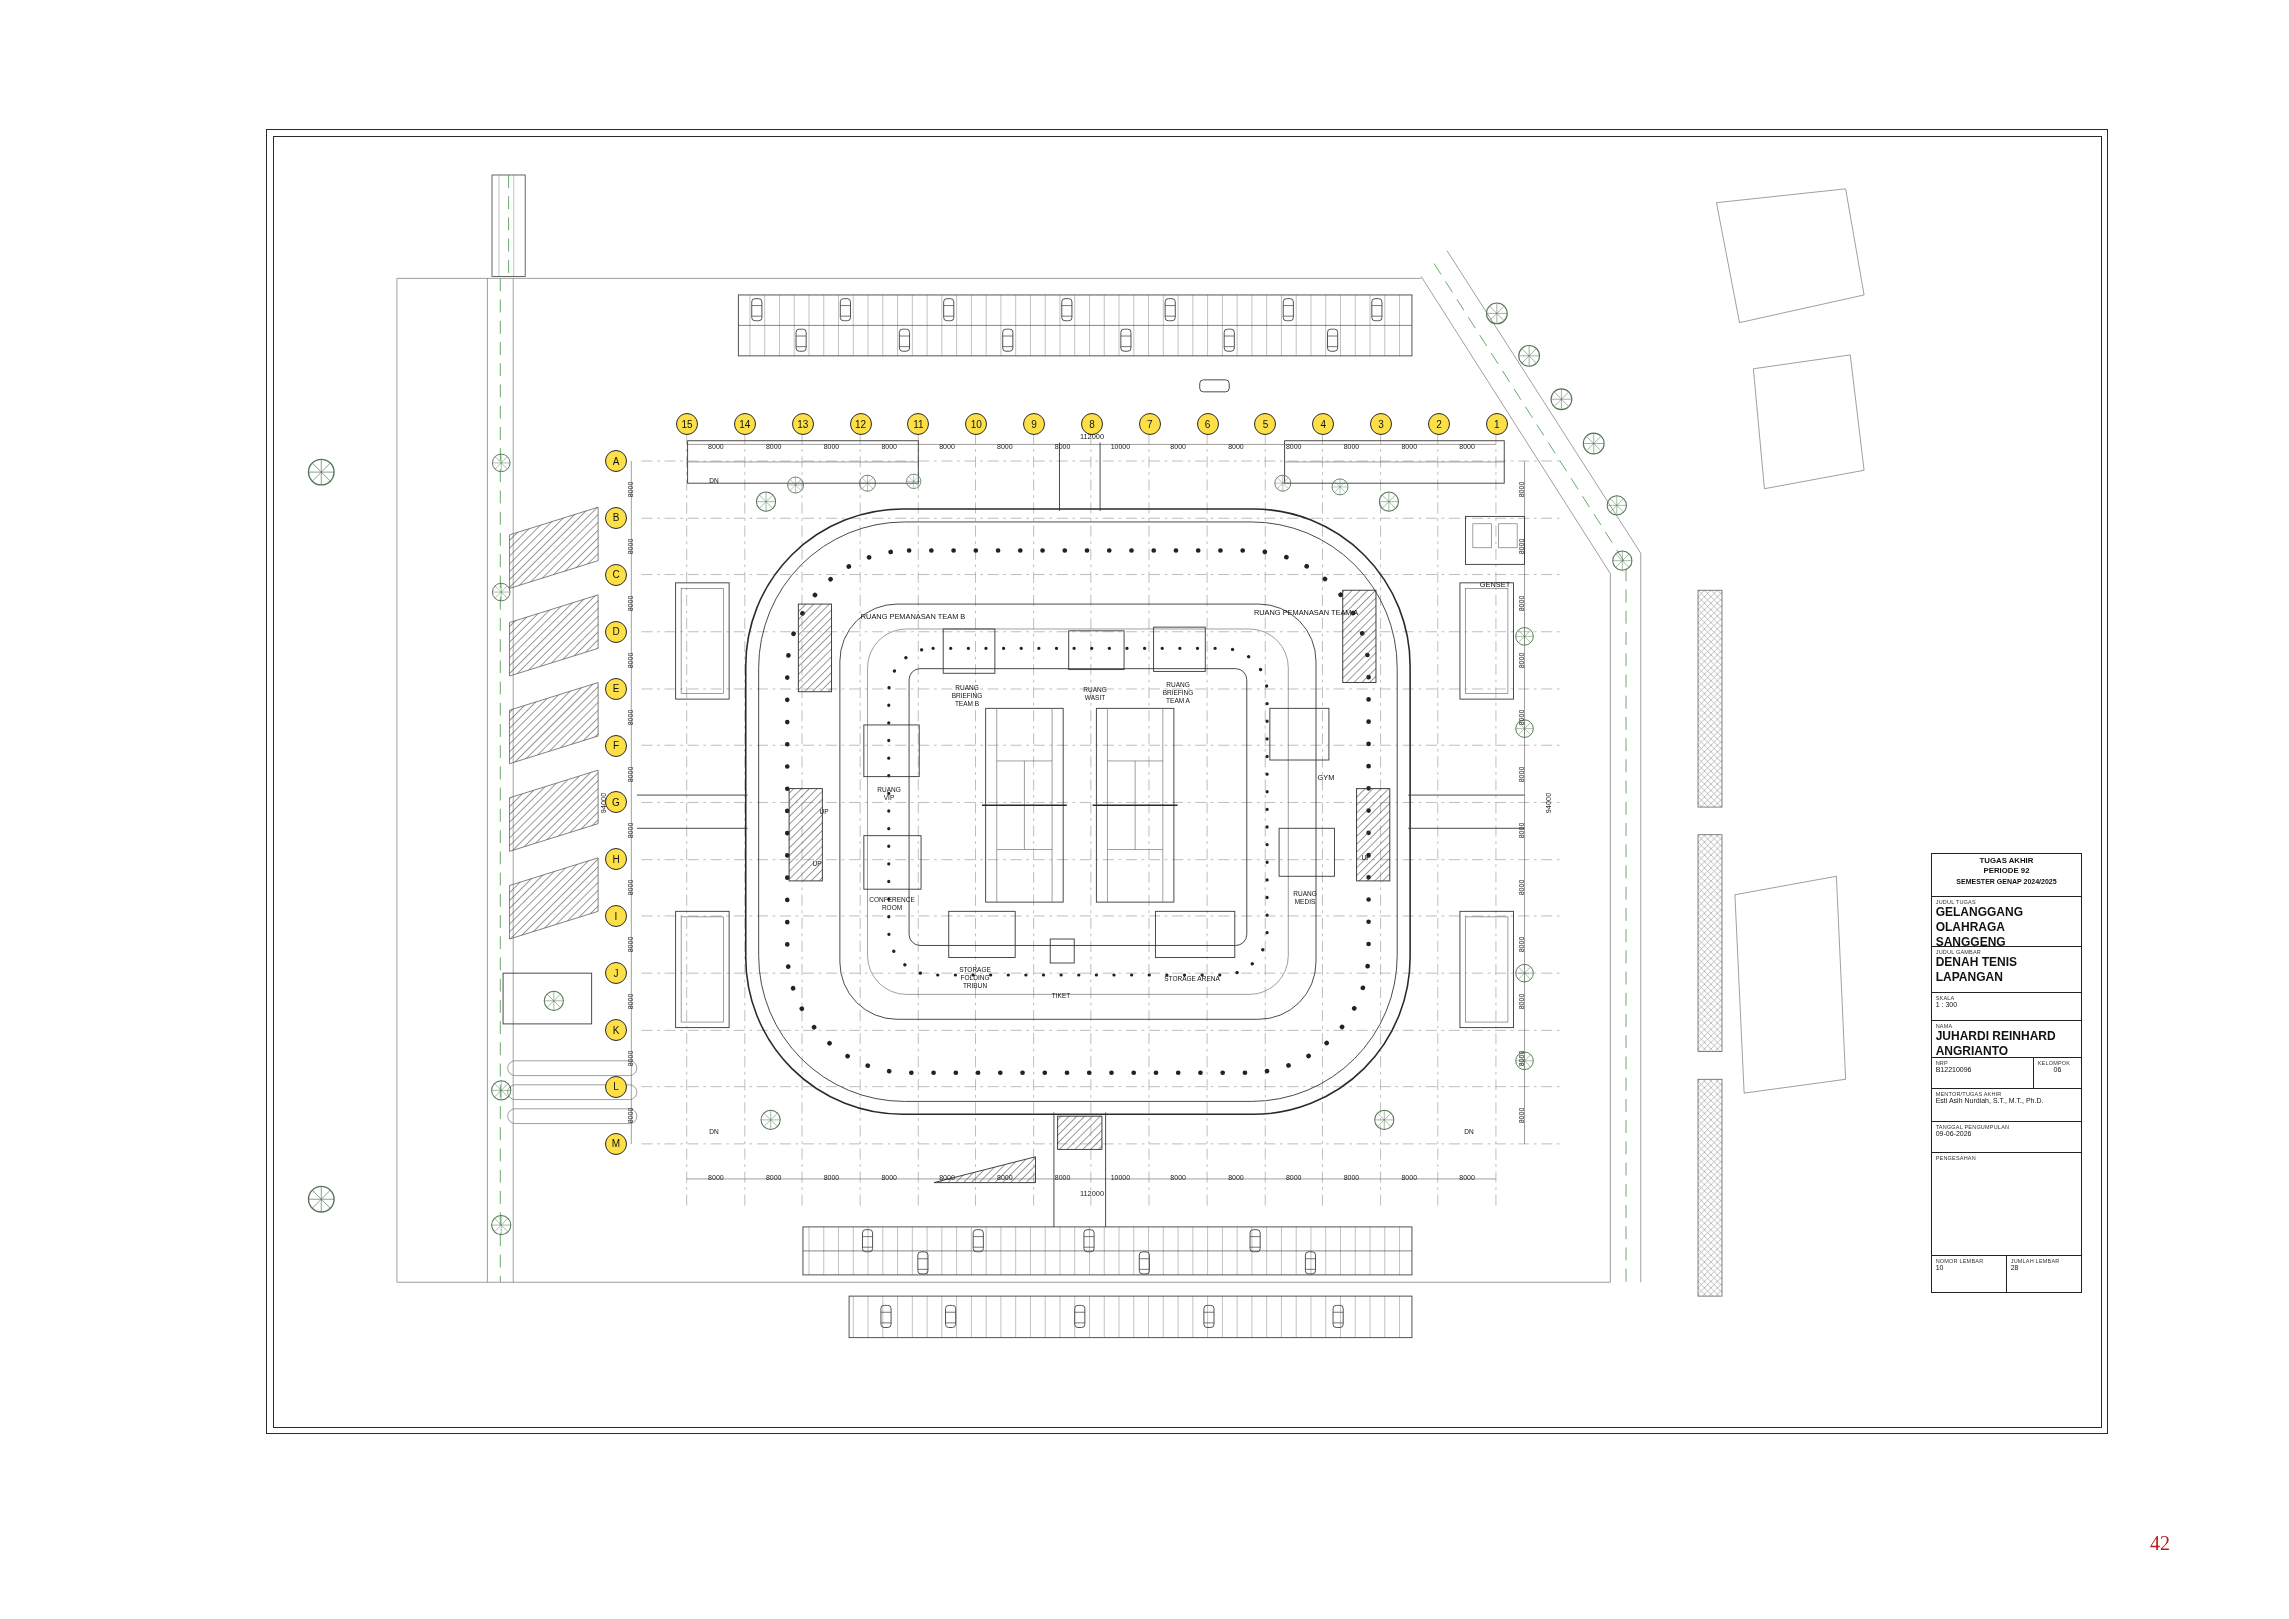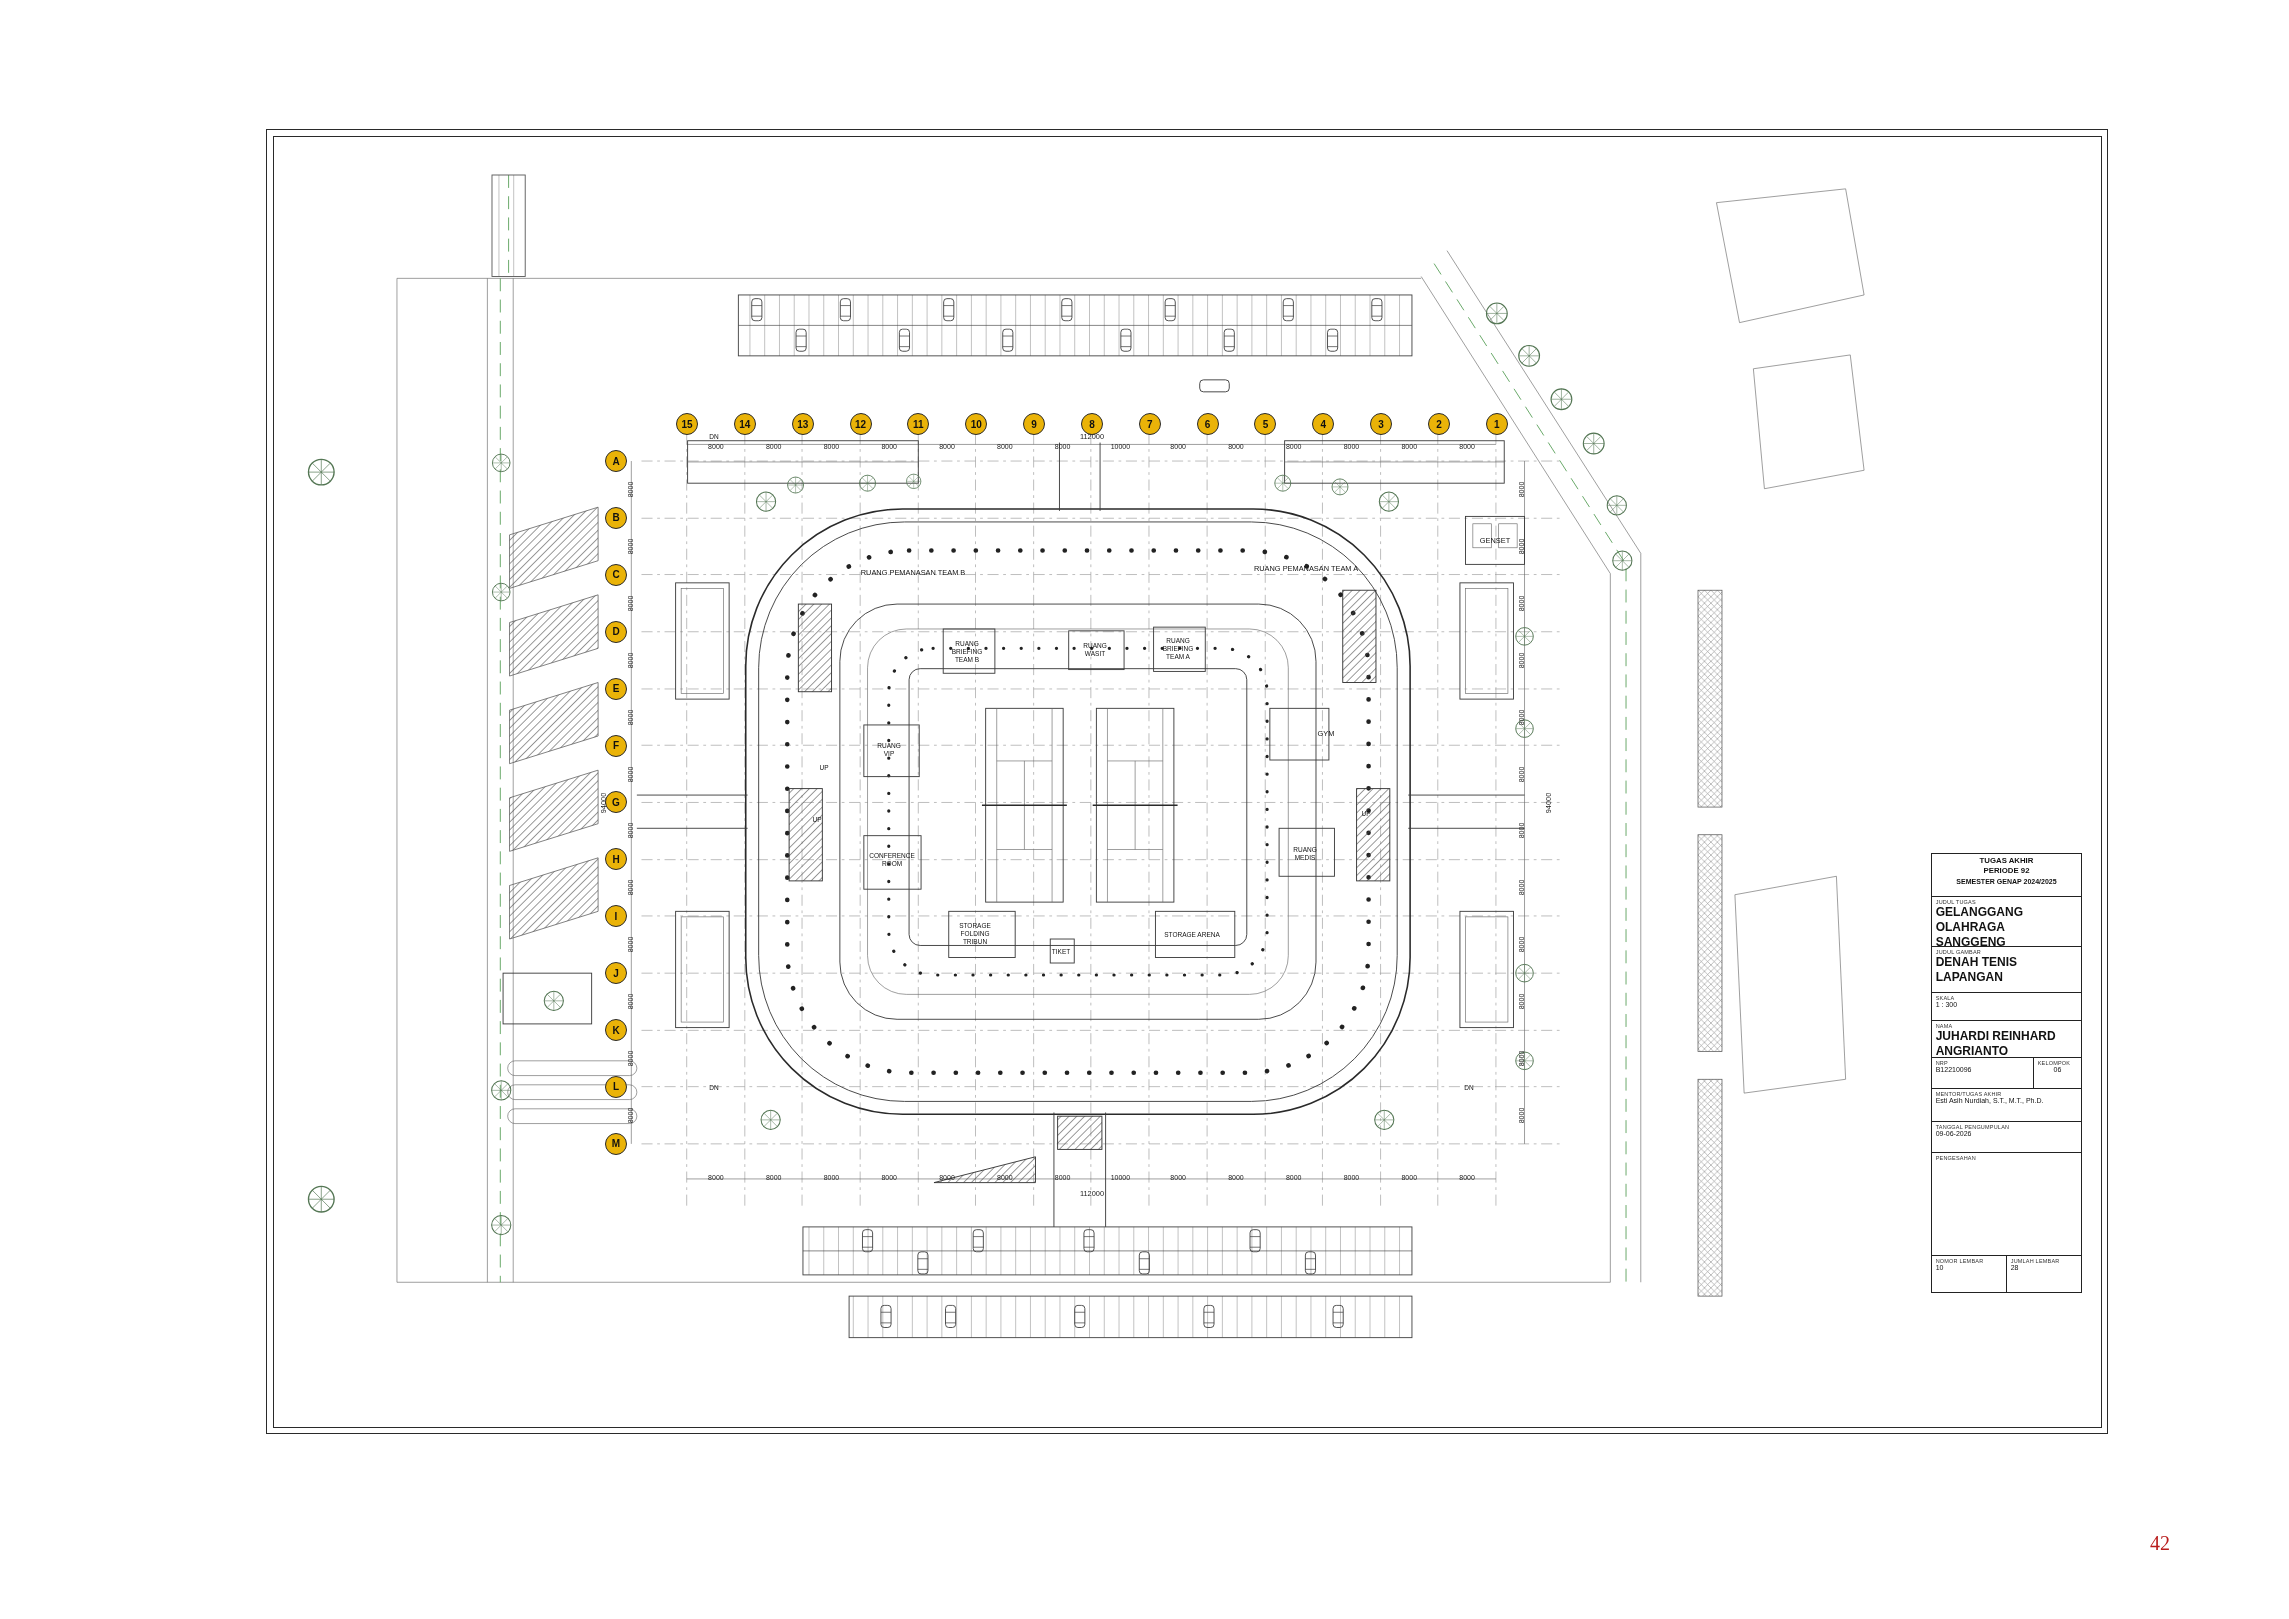--- a/index.html
+++ b/index.html
@@ -12,33 +12,33 @@
   
   .ln{stroke:#3c3c3c;stroke-width:1;fill:none;}
   .ln2{stroke:#2a2a2a;stroke-width:1.7;fill:none;}
   .thin{stroke:#6a6a6a;stroke-width:0.7;fill:none;}
   .dash{stroke:#9a9a9a;stroke-width:0.7;fill:none;stroke-dasharray:12 5 3 5;}
   .green{stroke:#5ea35e;stroke-width:1;fill:none;stroke-dasharray:14 9;}
   .dots{stroke:#222;stroke-width:5;fill:none;stroke-linecap:round;stroke-dasharray:0.1 24;}
   .dots2{stroke:#222;stroke-width:3.5;fill:none;stroke-linecap:round;stroke-dasharray:0.1 19;}
   
   .bubble{box-sizing:border-box;width:22px;height:22px;border:1.2px solid #2a2a2a;border-radius:50%;
-    background:#eab308;display:flex;align-items:center;justify-content:center;font-size:10px;font-weight:bold;}
+    background:#fde047;display:flex;align-items:center;justify-content:center;font-size:10px;font-weight:normal;}
   .col-bubbles{position:absolute;left:676px;top:413px;width:832px;height:22px;display:flex;justify-content:space-between;}
   .row-bubbles{position:absolute;left:605px;top:450px;width:22px;height:705px;display:flex;flex-direction:column;justify-content:space-between;}
   
   .dimrow{position:absolute;left:687px;width:809px;height:9.2px;display:flex;}
   .dimrow .dim{flex:1;text-align:center;font-size:7px;color:#222;}
   .dimcol{position:absolute;top:461px;width:13px;height:683px;display:flex;flex-direction:column;}
   .vcell{flex:1;display:flex;align-items:center;justify-content:center;}
   .vtxt{transform:rotate(-90deg);font-size:7px;color:#222;white-space:nowrap;}
   .total{position:absolute;transform:translate(-50%,-50%);font-size:7.4px;color:#222;}
   .total.vert{transform:translate(-50%,-50%) rotate(-90deg);}
   
-  .lbl{position:absolute;transform:translate(-50%,-50%);font-size:7.4px;line-height:1.2;text-align:center;color:#111;}
+  .lbl{position:absolute;transform:translate(-50%,-50%);font-size:7.4px;line-height:1.2;text-align:center;color:#111;margin-top:44px;}
   .lbl.small{font-size:6.5px;}
   
   .tb{position:absolute;left:1931px;top:853px;width:151px;border:1.1px solid #222;background:#fff;box-sizing:border-box;}
   .tb-row{border-top:0.9px solid #222;padding:1.8px 3.7px;box-sizing:border-box;}
   .tb-row:first-child{border-top:none;}
   .tb-label{font-size:5.5px;color:#333;letter-spacing:0.2px;}
   .tb-value{font-size:12px;font-weight:bold;line-height:1.25;}
   .tb-value.norm{font-weight:normal;font-size:7px;}
   .tb-center{text-align:center;}
   .tb-head{font-size:7.8px;font-weight:bold;line-height:1.35;}

